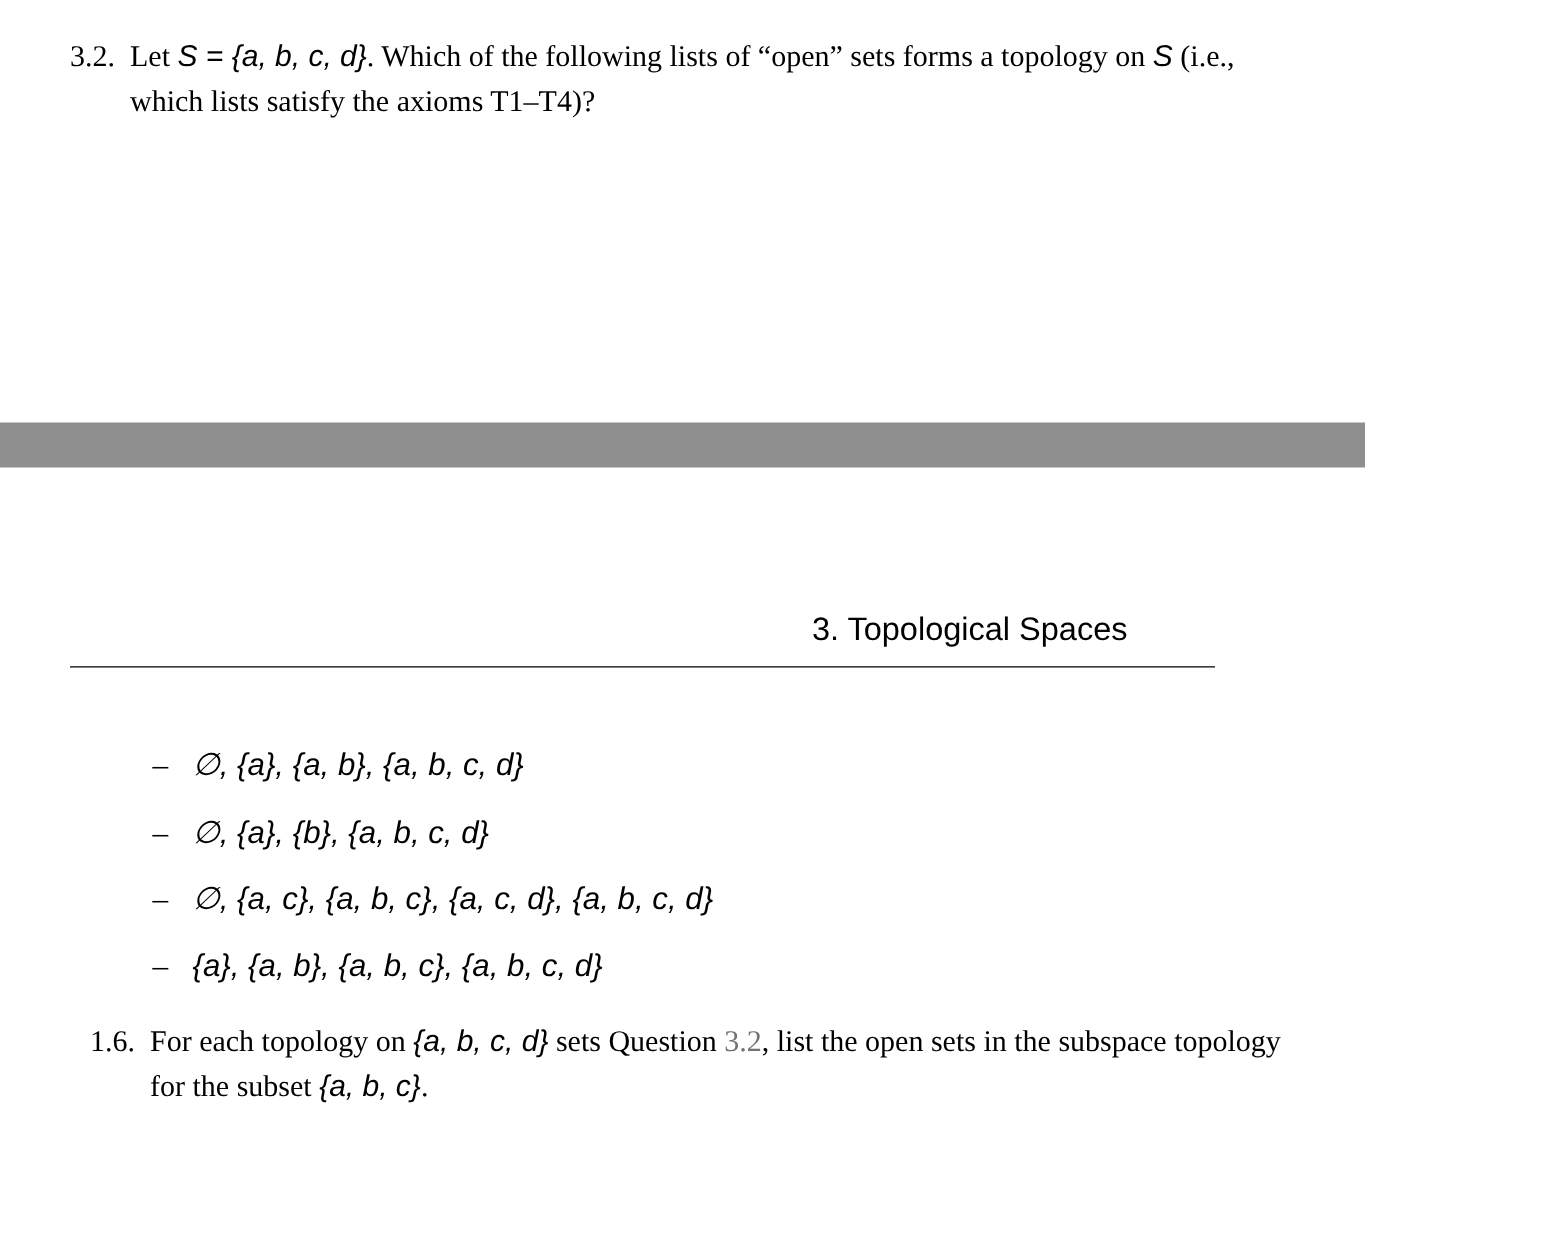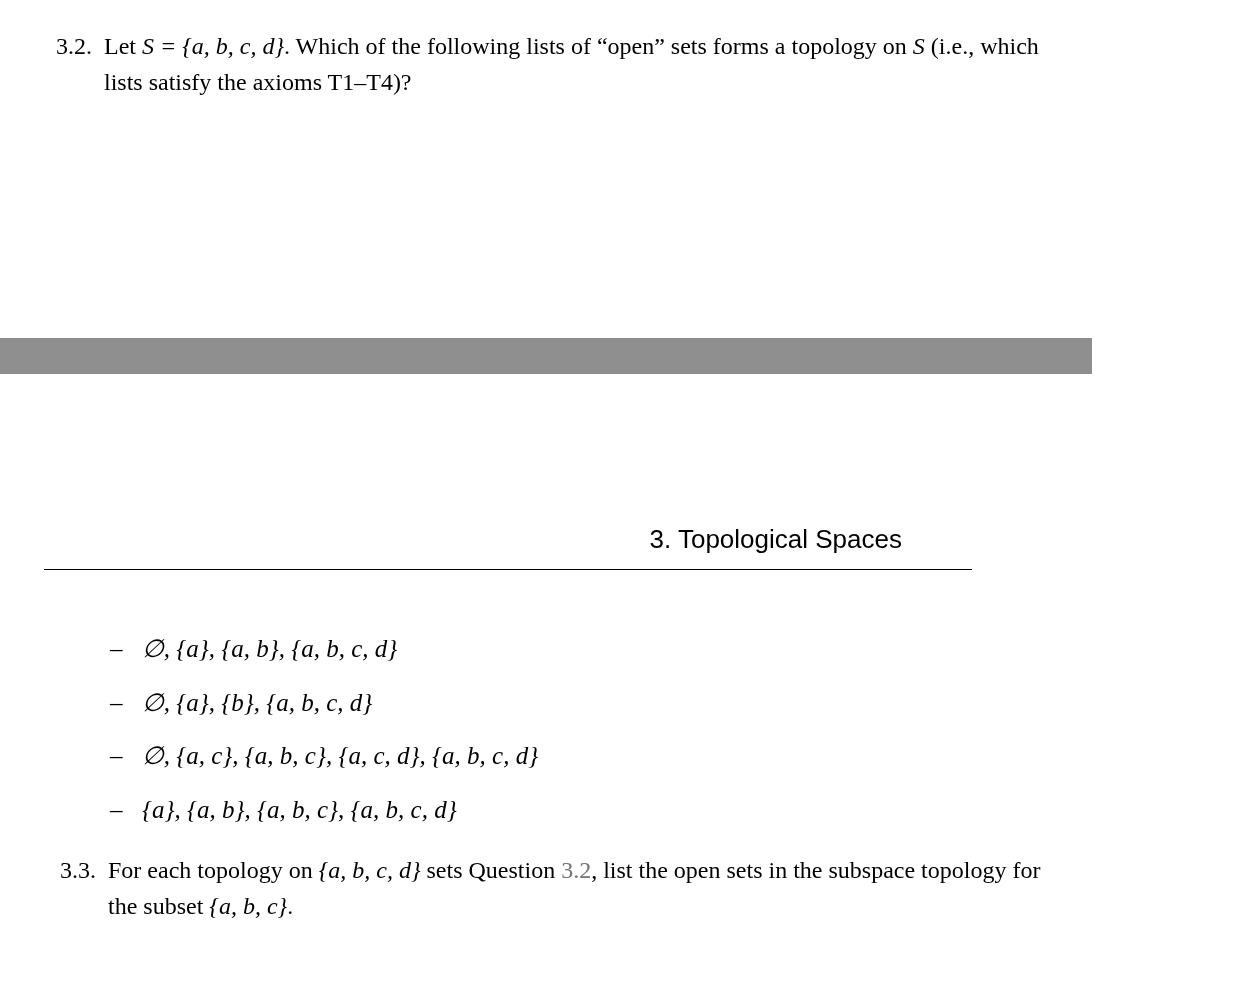--- a/index.html
+++ b/index.html
@@ -26,30 +26,29 @@
   }
   .prob-num {
     flex: 0 0 52px;
     text-align: right;
   }
   .prob-body {
     flex: 1;
   }
   .italic {
     font-style: italic;
-    font-family: Liberation Serif, serif;
+    font-family: Liberation Sans, sans-serif;
   }
   .page-gap {
     height: 36px;
     background: #8f8f8f;
     width: 100%;
   }
   .page-bottom {
-    padding: 0 40px 40px 44px;
-    margin-top: 36px;
+    padding: 0 40px 40px 56px;
   }
   .chapter-header {
     text-align: right;
     font-family: "Helvetica", "Arial", sans-serif;
     font-size: 26px;
     padding: 110px 70px 10px 0;
     border-bottom: 1.5px solid #000000;
     margin: 0 80px 60px 0;
   }
   .options {
@@ -102,21 +101,21 @@
         <span class="opt-dash">–</span>
         <span class="italic">∅, {a, c}, {a, b, c}, {a, c, d}, {a, b, c, d}</span>
       </div>
       <div class="opt">
         <span class="opt-dash">–</span>
         <span class="italic">{a}, {a, b}, {a, b, c}, {a, b, c, d}</span>
       </div>
     </div>
 
     <div class="prob">
-      <div class="prob-num">3.3.</div>
+      <div class="prob-num">1.6.</div>
       <div class="prob-body">
         <span>For each topology on </span><span class="italic">{a, b, c, d}</span><span> sets Question </span><span class="link">3.2</span><span>, list the open sets in the subspace topology for the subset </span><span class="italic">{a, b, c}</span><span>.</span>
       </div>
     </div>
 
   </div>
 
 </div>
 
 </body></html>

